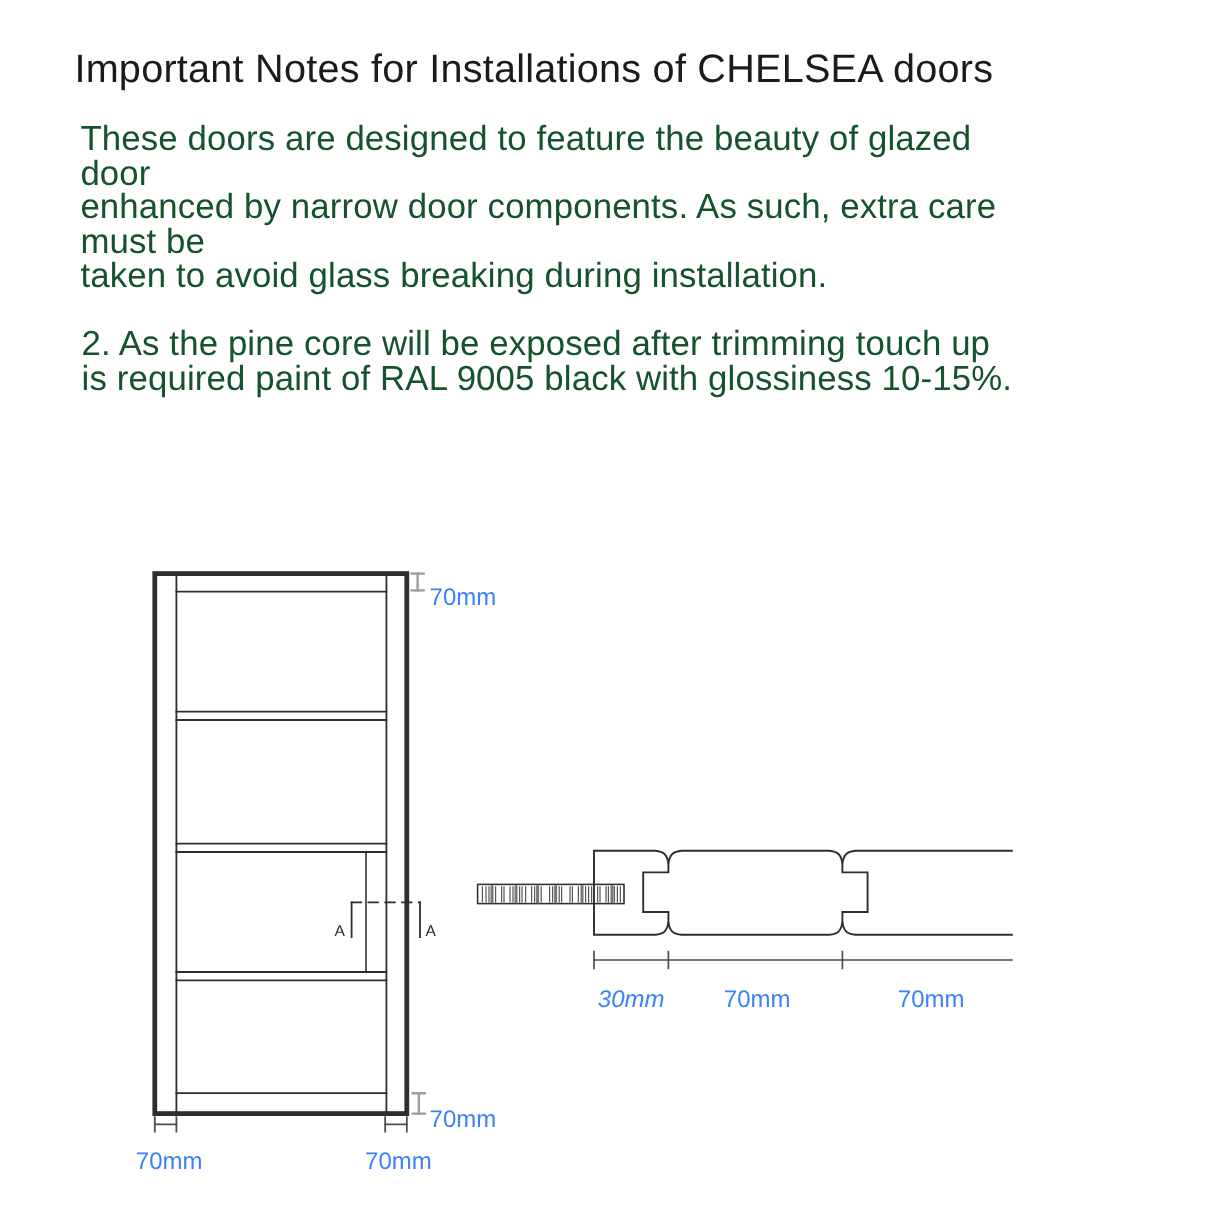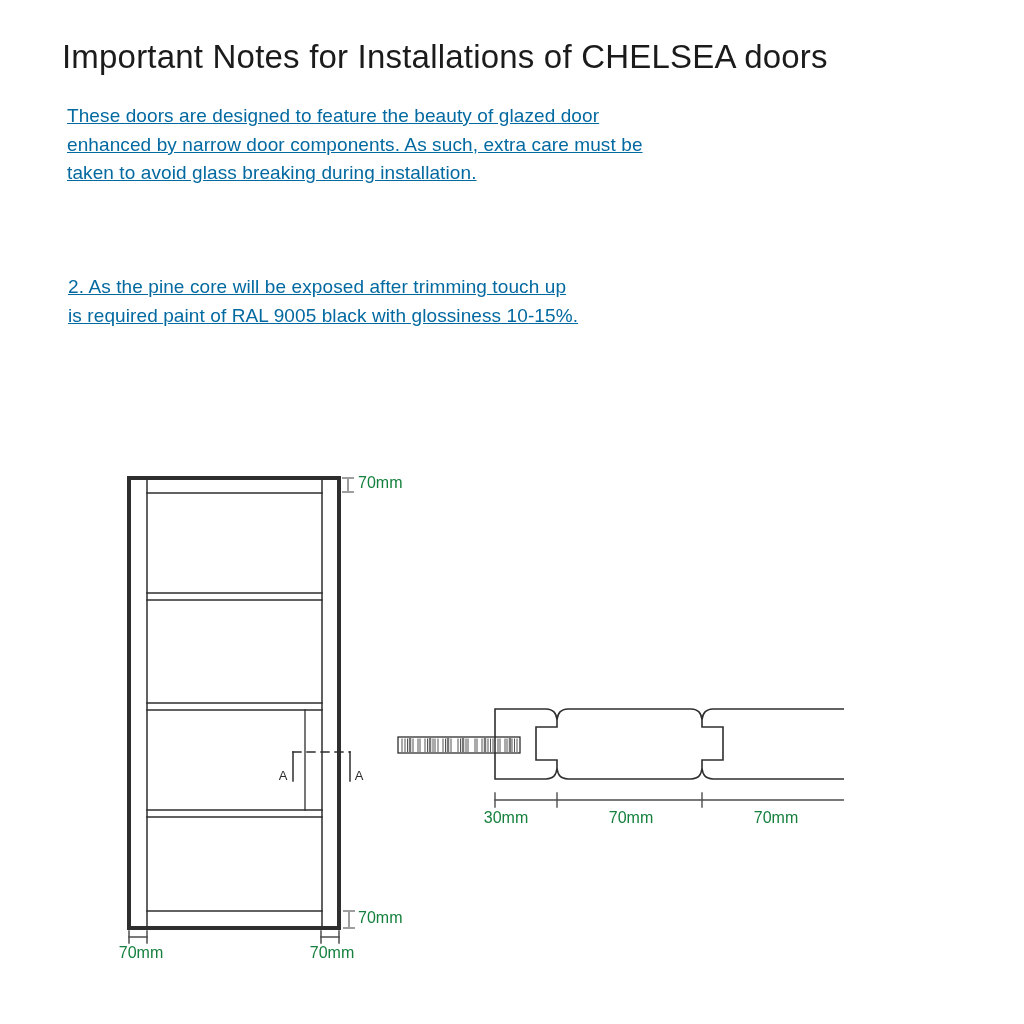--- a/index.html
+++ b/index.html
@@ -5,27 +5,27 @@
   html,body{margin:0;padding:0;background:#ffffff;}
   #canvas{
     position:relative;width:844px;height:1024px;background:#ffffff;overflow:hidden;
     font-family:"Liberation Sans","DejaVu Sans",sans-serif;color:#1f1f1f;
   }
   .abs{position:absolute;}
   .title{
     left:62px;top:38px;font-size:33px;letter-spacing:0.2px;color:#1b1b1b;white-space:nowrap;
   }
   .bodytext{
-    font-size:19px;line-height:28.5px;color:#0369a1;white-space:pre-line;letter-spacing:0.1px;text-decoration:underline;
+    font-size:29px;line-height:28.5px;color:#14532d;white-space:pre-line;letter-spacing:0.1px;
   }
   .intro{left:67px;top:102px;}
   .note1{left:68px;top:216px;}
   .note2{left:68px;top:273px;}
   .note3{left:68px;top:358px;}
-  .dimlabel{font-size:16px;color:#15803d;white-space:nowrap;}
+  .dimlabel{font-size:20px;color:#3b82f6;white-space:nowrap;margin-top:13px;}
   .dimcenter{text-align:center;width:56px;}
   .seclabel{font-size:13px;color:#2c2c2c;width:14px;text-align:center;}
   .xsec-title{left:488px;top:649px;font-size:24px;color:#222222;white-space:nowrap;letter-spacing:0.2px;}
   svg{position:absolute;left:0;top:0;}
   .logo{
     left:913px;top:917px;width:70px;height:70px;border-radius:50%;
     border:3.5px solid #d9251f;box-sizing:border-box;background:#ffffff;
     display:flex;align-items:center;justify-content:center;
   }
   .logo .d{font-size:42px;font-weight:bold;line-height:1;letter-spacing:-2px;}
@@ -141,21 +141,21 @@
 is required paint of RAL 9005 black with glossiness 10-15%.</div>
 
   <div class="abs dimlabel" style="left:358px;top:474px;">70mm</div>
   <div class="abs dimlabel" style="left:358px;top:909px;">70mm</div>
   <div class="abs dimlabel dimcenter" style="left:113px;top:944px;">70mm</div>
   <div class="abs dimlabel dimcenter" style="left:304px;top:944px;">70mm</div>
 
   <div class="abs seclabel" style="left:276px;top:768px;">A</div>
   <div class="abs seclabel" style="left:352px;top:768px;">A</div>
 
-  <div class="abs dimlabel dimcenter" style="left:478px;top:809px;">30mm</div>
+  <div class="abs dimlabel dimcenter" style="left:498px;top:809px;font-style:italic;">30mm</div>
   <div class="abs dimlabel dimcenter" style="left:603px;top:809px;">70mm</div>
   <div class="abs dimlabel dimcenter" style="left:748px;top:809px;">70mm</div>
 
   <div class="abs logo">
     <span class="d d1">D</span>
     <span class="d d2">D</span>
   </div>
 
 </div>
 

